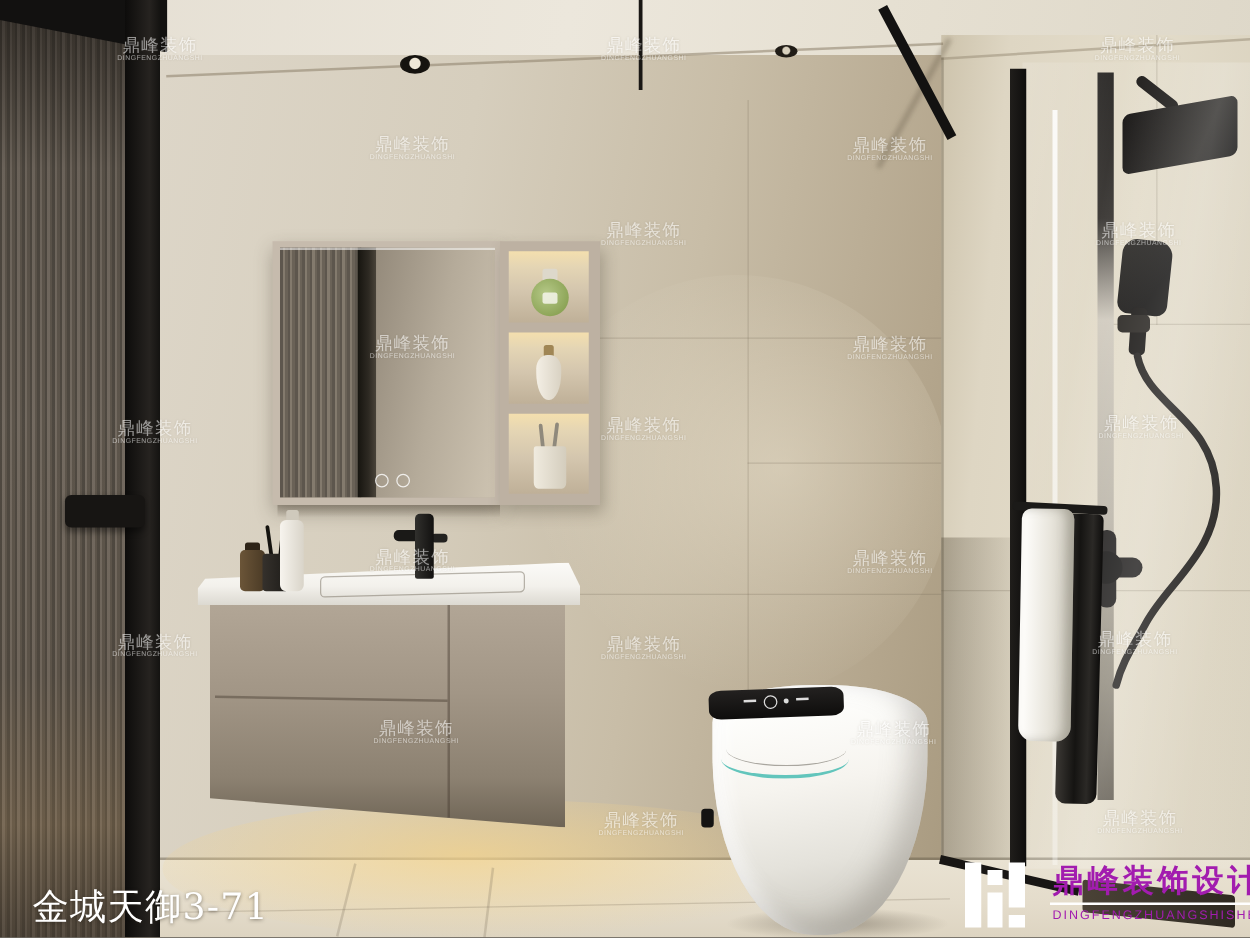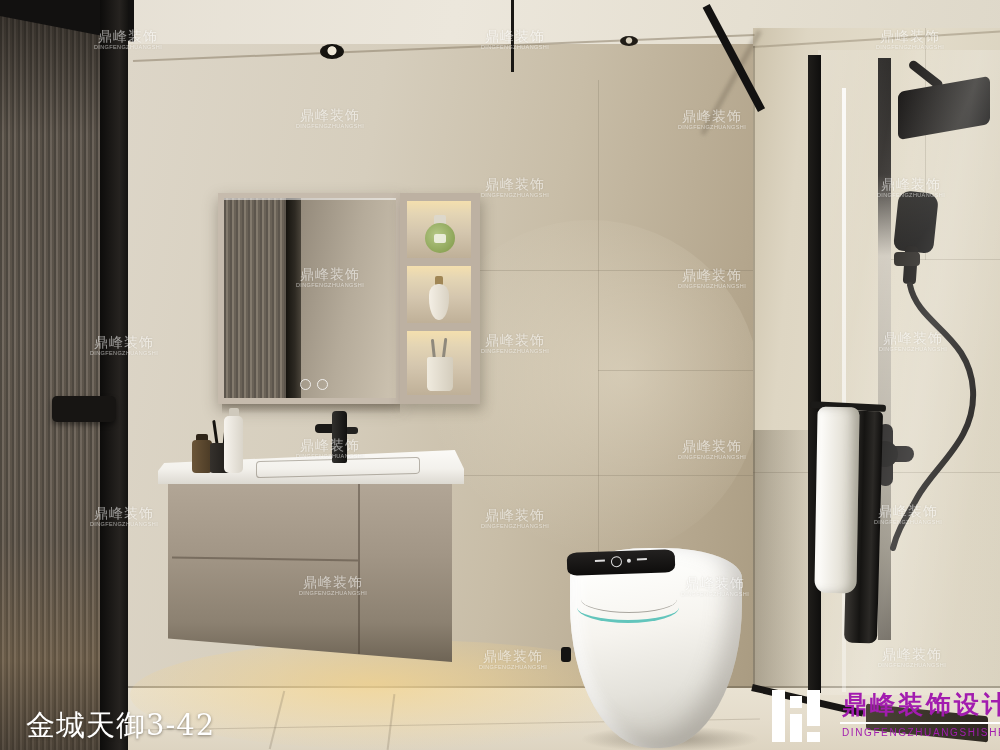--- a/index.html
+++ b/index.html
@@ -374,21 +374,21 @@
       <div class="watermark" style="left: 513px; top: 660px;">
         <div class="cn">鼎峰装饰</div>
         <div class="en">DINGFENGZHUANGSHI</div>
       </div>
       <div class="watermark" style="left: 912px; top: 658px;">
         <div class="cn">鼎峰装饰</div>
         <div class="en">DINGFENGZHUANGSHI</div>
       </div>
     </div>
 
-  <div class="abs caption">金城天御3-42</div>
+  <div class="abs caption">金城天御3-71</div>
 
   <div class="abs logo">
     <div class="logo-mark">
       <div class="lm" style="left:2px;top:2px;width:13px;height:52px"></div>
       <div class="lm" style="left:20px;top:8px;width:12px;height:12px"></div>
       <div class="lm" style="left:20px;top:26px;width:12px;height:28px"></div>
       <div class="lm" style="left:37px;top:2px;width:13px;height:36px"></div>
       <div class="lm" style="left:37px;top:44px;width:13px;height:10px"></div>
     </div>
     <div class="logo-cn">鼎峰装饰设计</div>

